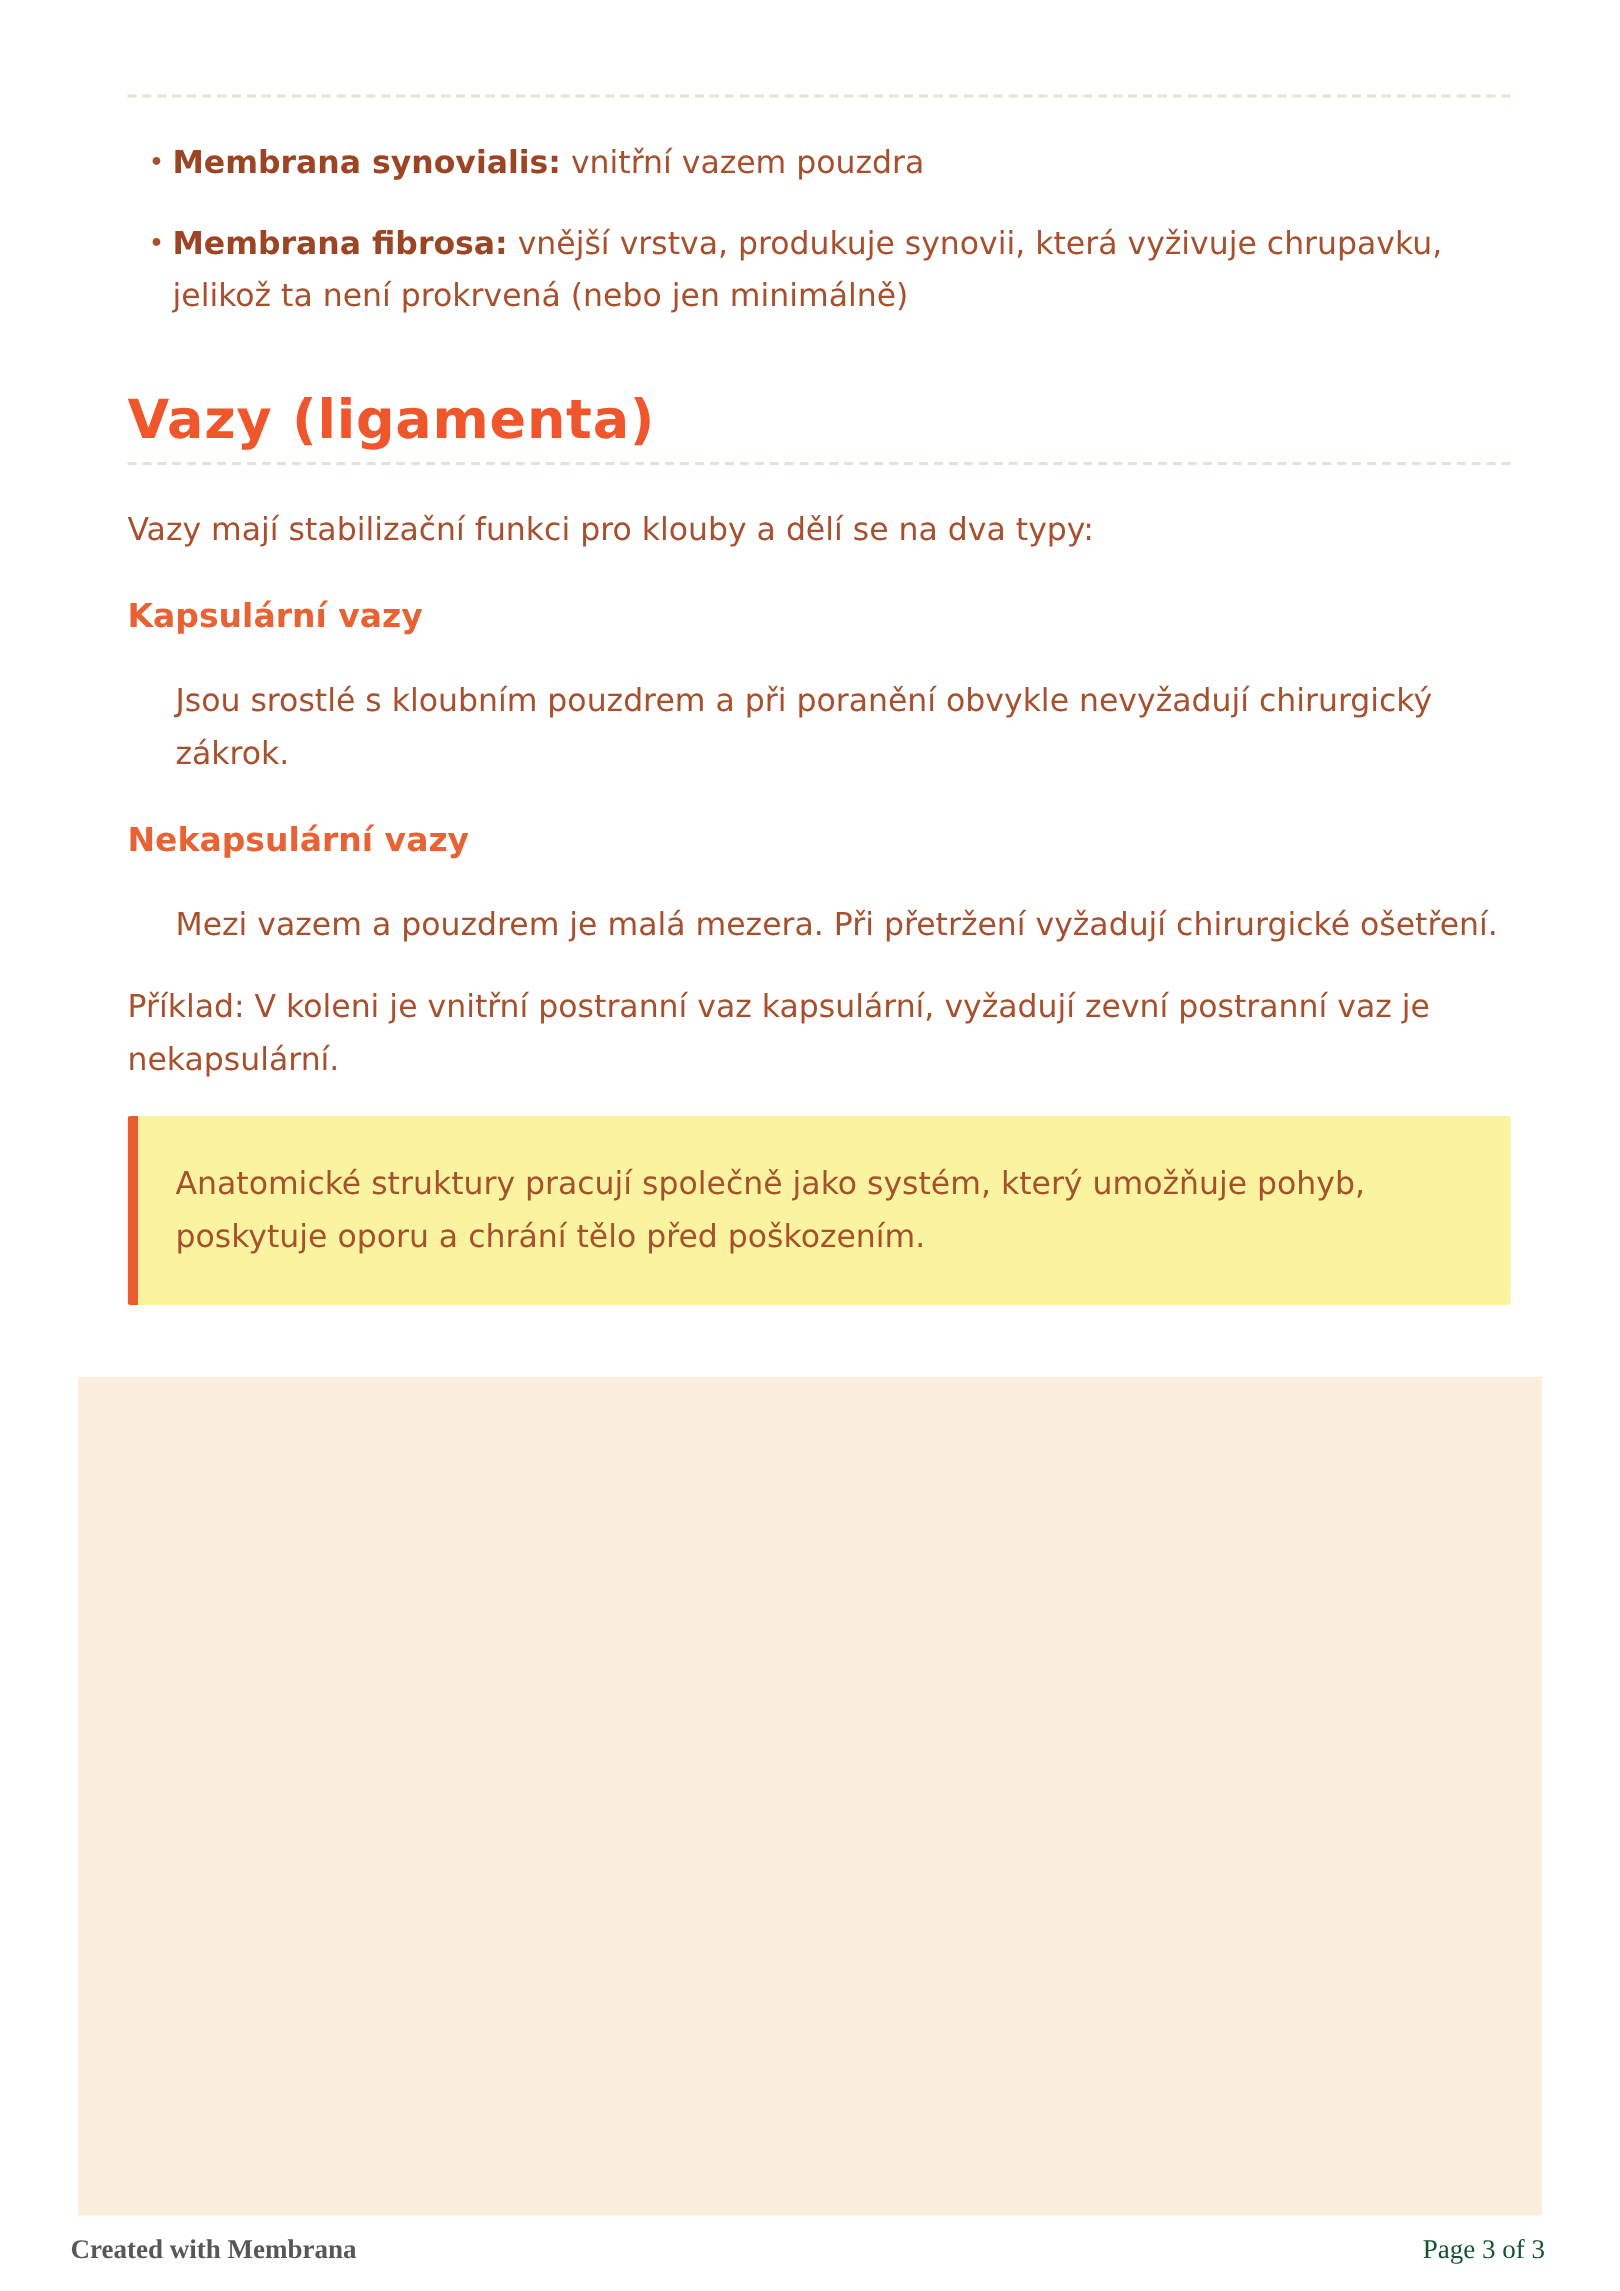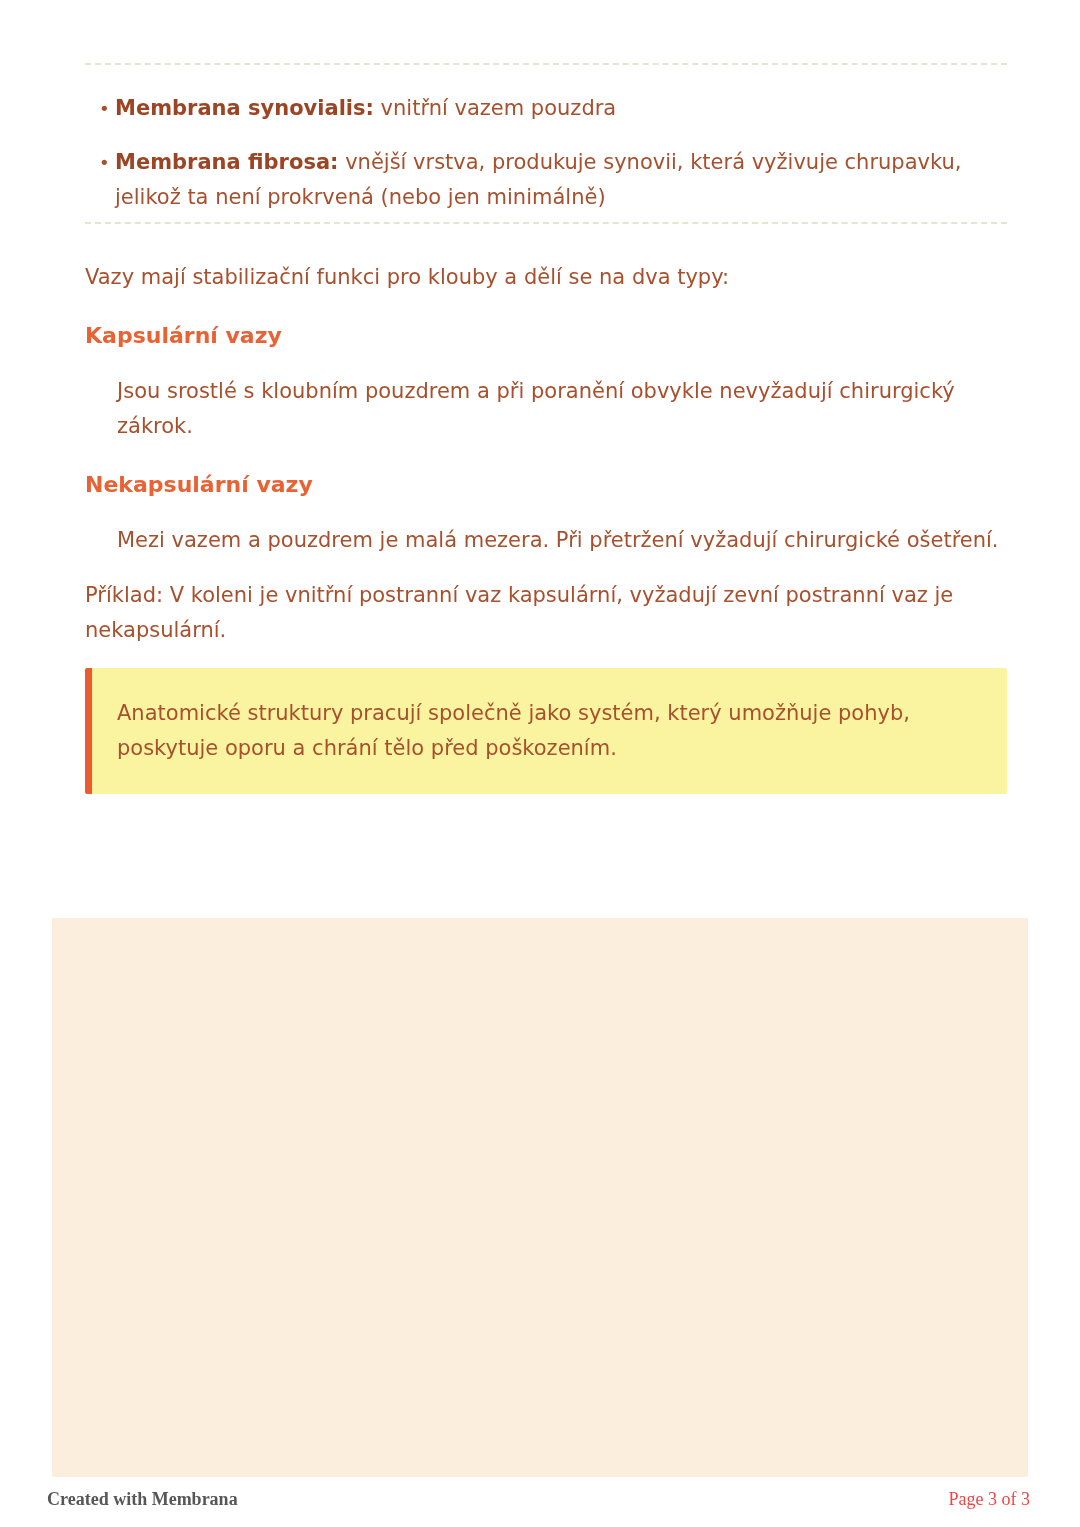--- a/index.html
+++ b/index.html
@@ -65,21 +65,21 @@
   ul.bullets .term{
     font-weight:700;
     color:var(--bold-term);
   }
   .h2-gap{margin-top:45px;}
   p.body-par{
     font-size:21px;
     line-height:35px;
     color:var(--body-text);
   }
-  p.intro{margin-top:36px;}
+  p.intro{margin-top:26px;}
   h3.sub-title{
     margin-top:27px;
     font-size:22px;
     line-height:27px;
     font-weight:600;
     color:var(--subheading);
   }
   p.indent{
     margin-top:25px;
     padding-left:32px;
@@ -112,40 +112,41 @@
     right:50px;
     top:1489px;
     display:flex;
     justify-content:space-between;
     align-items:baseline;
     font-family:"Liberation Serif","DejaVu Serif",serif;
     font-size:18px;
     color:var(--footer-text);
   }
   .footer .brand{font-weight:700;color:#575757;}
-  .footer .pageno{font-weight:400;color:#ef4444;}
+  .footer .pageno{font-weight:400;color:#14532d;}
 </style>
 </head>
 <body>
 
 <div class="page">
 
   <main class="content">
 
     <hr class="dotted-rule">
 
     <ul class="bullets">
       <li>
         <span class="term">Membrana synovialis:</span><span> vnitřní vazem pouzdra</span>
       </li>
       <li>
         <span class="term">Membrana fibrosa:</span><span> vnější vrstva, produkuje synovii, která vyživuje chrupavku, jelikož ta není prokrvená (nebo jen minimálně)</span>
       </li>
     </ul>
 
+    <h1 class="sec-title h2-gap">Vazy (ligamenta)</h1>
     <hr class="dotted-rule">
 
     <p class="body-par intro">Vazy mají stabilizační funkci pro klouby a dělí se na dva typy:</p>
 
     <h3 class="sub-title">Kapsulární vazy</h3>
     <p class="body-par indent">Jsou srostlé s kloubním pouzdrem a při poranění obvykle nevyžadují chirurgický zákrok.</p>
 
     <h3 class="sub-title">Nekapsulární vazy</h3>
     <p class="body-par indent">Mezi vazem a pouzdrem je malá mezera. Při přetržení vyžadují chirurgické ošetření.</p>
 

